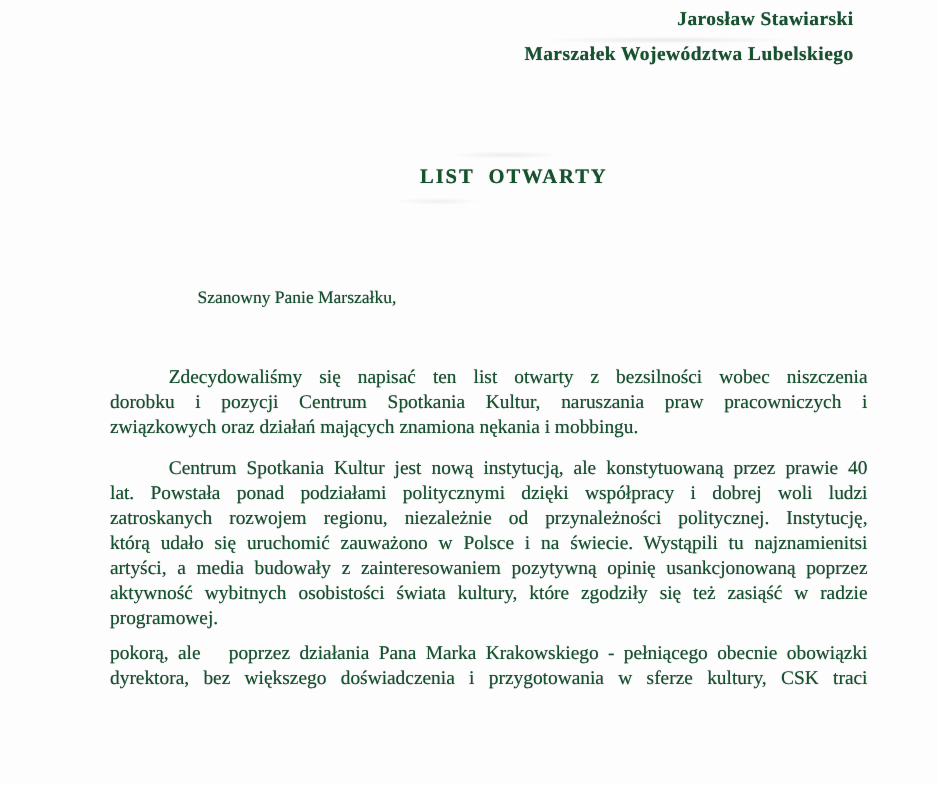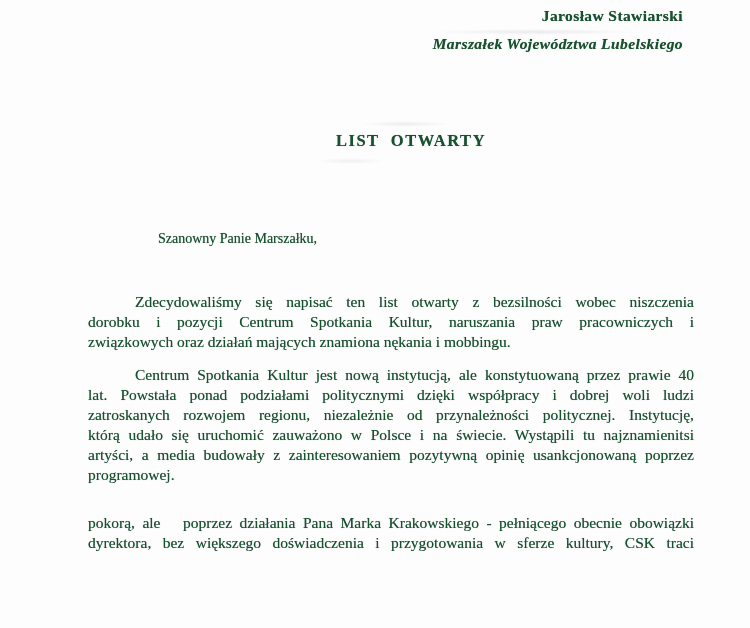--- a/index.html
+++ b/index.html
@@ -14,21 +14,21 @@
   .txt { position:absolute; text-shadow:0 0 0.8px rgba(80,80,92,0.75); }
   .sender {
     font-weight:bold;
     font-size:15.5px;
     line-height:20px;
     right:67px;
     letter-spacing:0.4px;
     filter:blur(0.25px);
   }
   .sender-name  { top:6px;  }
-  .sender-title { top:34px;font-style:italic; }
+  .sender-title { top:34px; }
   .title {
     font-weight:bold;
     font-size:16.5px;
     line-height:20px;
     left:336px; top:131px;
     letter-spacing:1.5px;
     filter:blur(0.25px);
     white-space:pre;
   }
   .salutation {
@@ -79,20 +79,21 @@
     <div class="tl j">dorobku i pozycji Centrum Spotkania Kultur, naruszania praw pracowniczych i</div>
     <div class="tl">związkowych oraz działań mających znamiona nękania i mobbingu.</div>
   </div>
 
   <div class="para p2">
     <div class="tl j ind">Centrum Spotkania Kultur jest nową instytucją, ale konstytuowaną przez prawie 40</div>
     <div class="tl j">lat. Powstała ponad podziałami politycznymi dzięki współpracy i dobrej woli ludzi</div>
     <div class="tl j">zatroskanych rozwojem regionu, niezależnie od przynależności politycznej. Instytucję,</div>
     <div class="tl j">którą udało się uruchomić zauważono w Polsce i na świecie. Wystąpili tu najznamienitsi</div>
     <div class="tl j">artyści, a media budowały z zainteresowaniem pozytywną opinię usankcjonowaną poprzez</div>
+    <div class="tl j">aktywność wybitnych osobistości świata kultury, które zgodziły się też zasiąść w radzie</div>
     <div class="tl">programowej.</div>
   </div>
 
   <div class="para p3">
     <div class="tl j">pokorą, ale&nbsp;&nbsp; poprzez działania Pana Marka Krakowskiego - pełniącego obecnie obowiązki</div>
     <div class="tl j">dyrektora, bez większego doświadczenia i przygotowania w sferze kultury, CSK traci</div>
   </div>
 
 </div>
 

